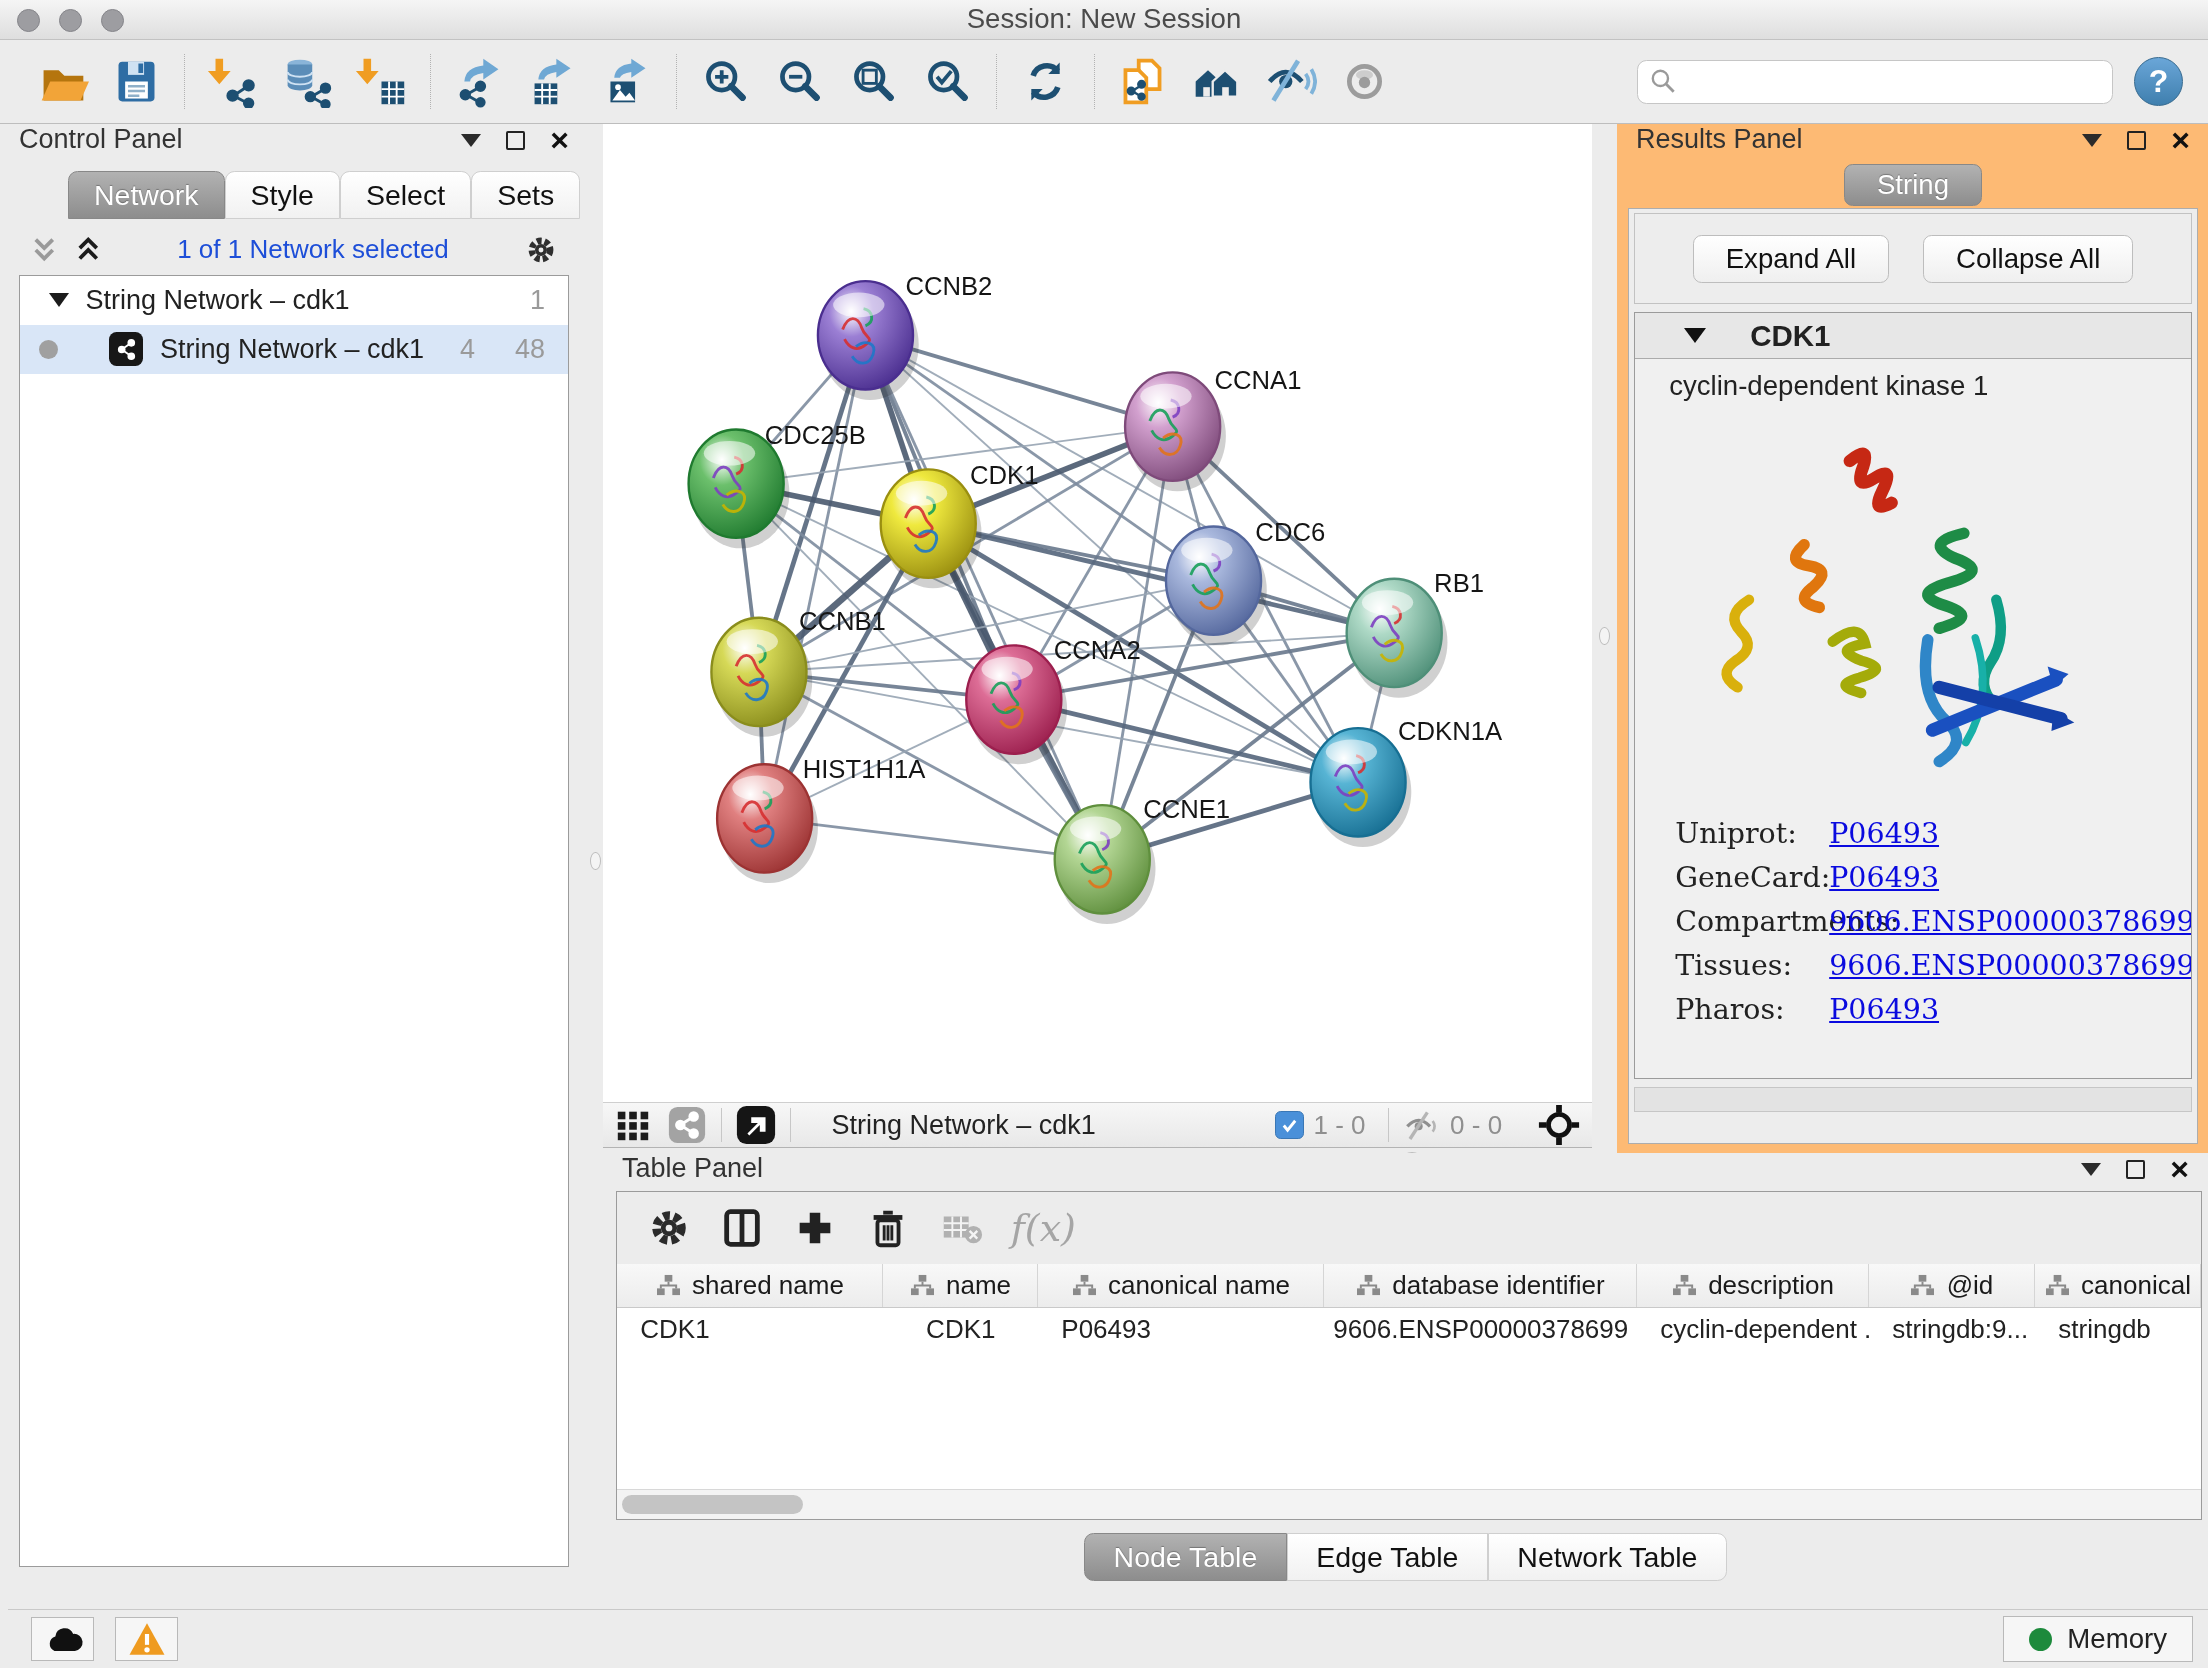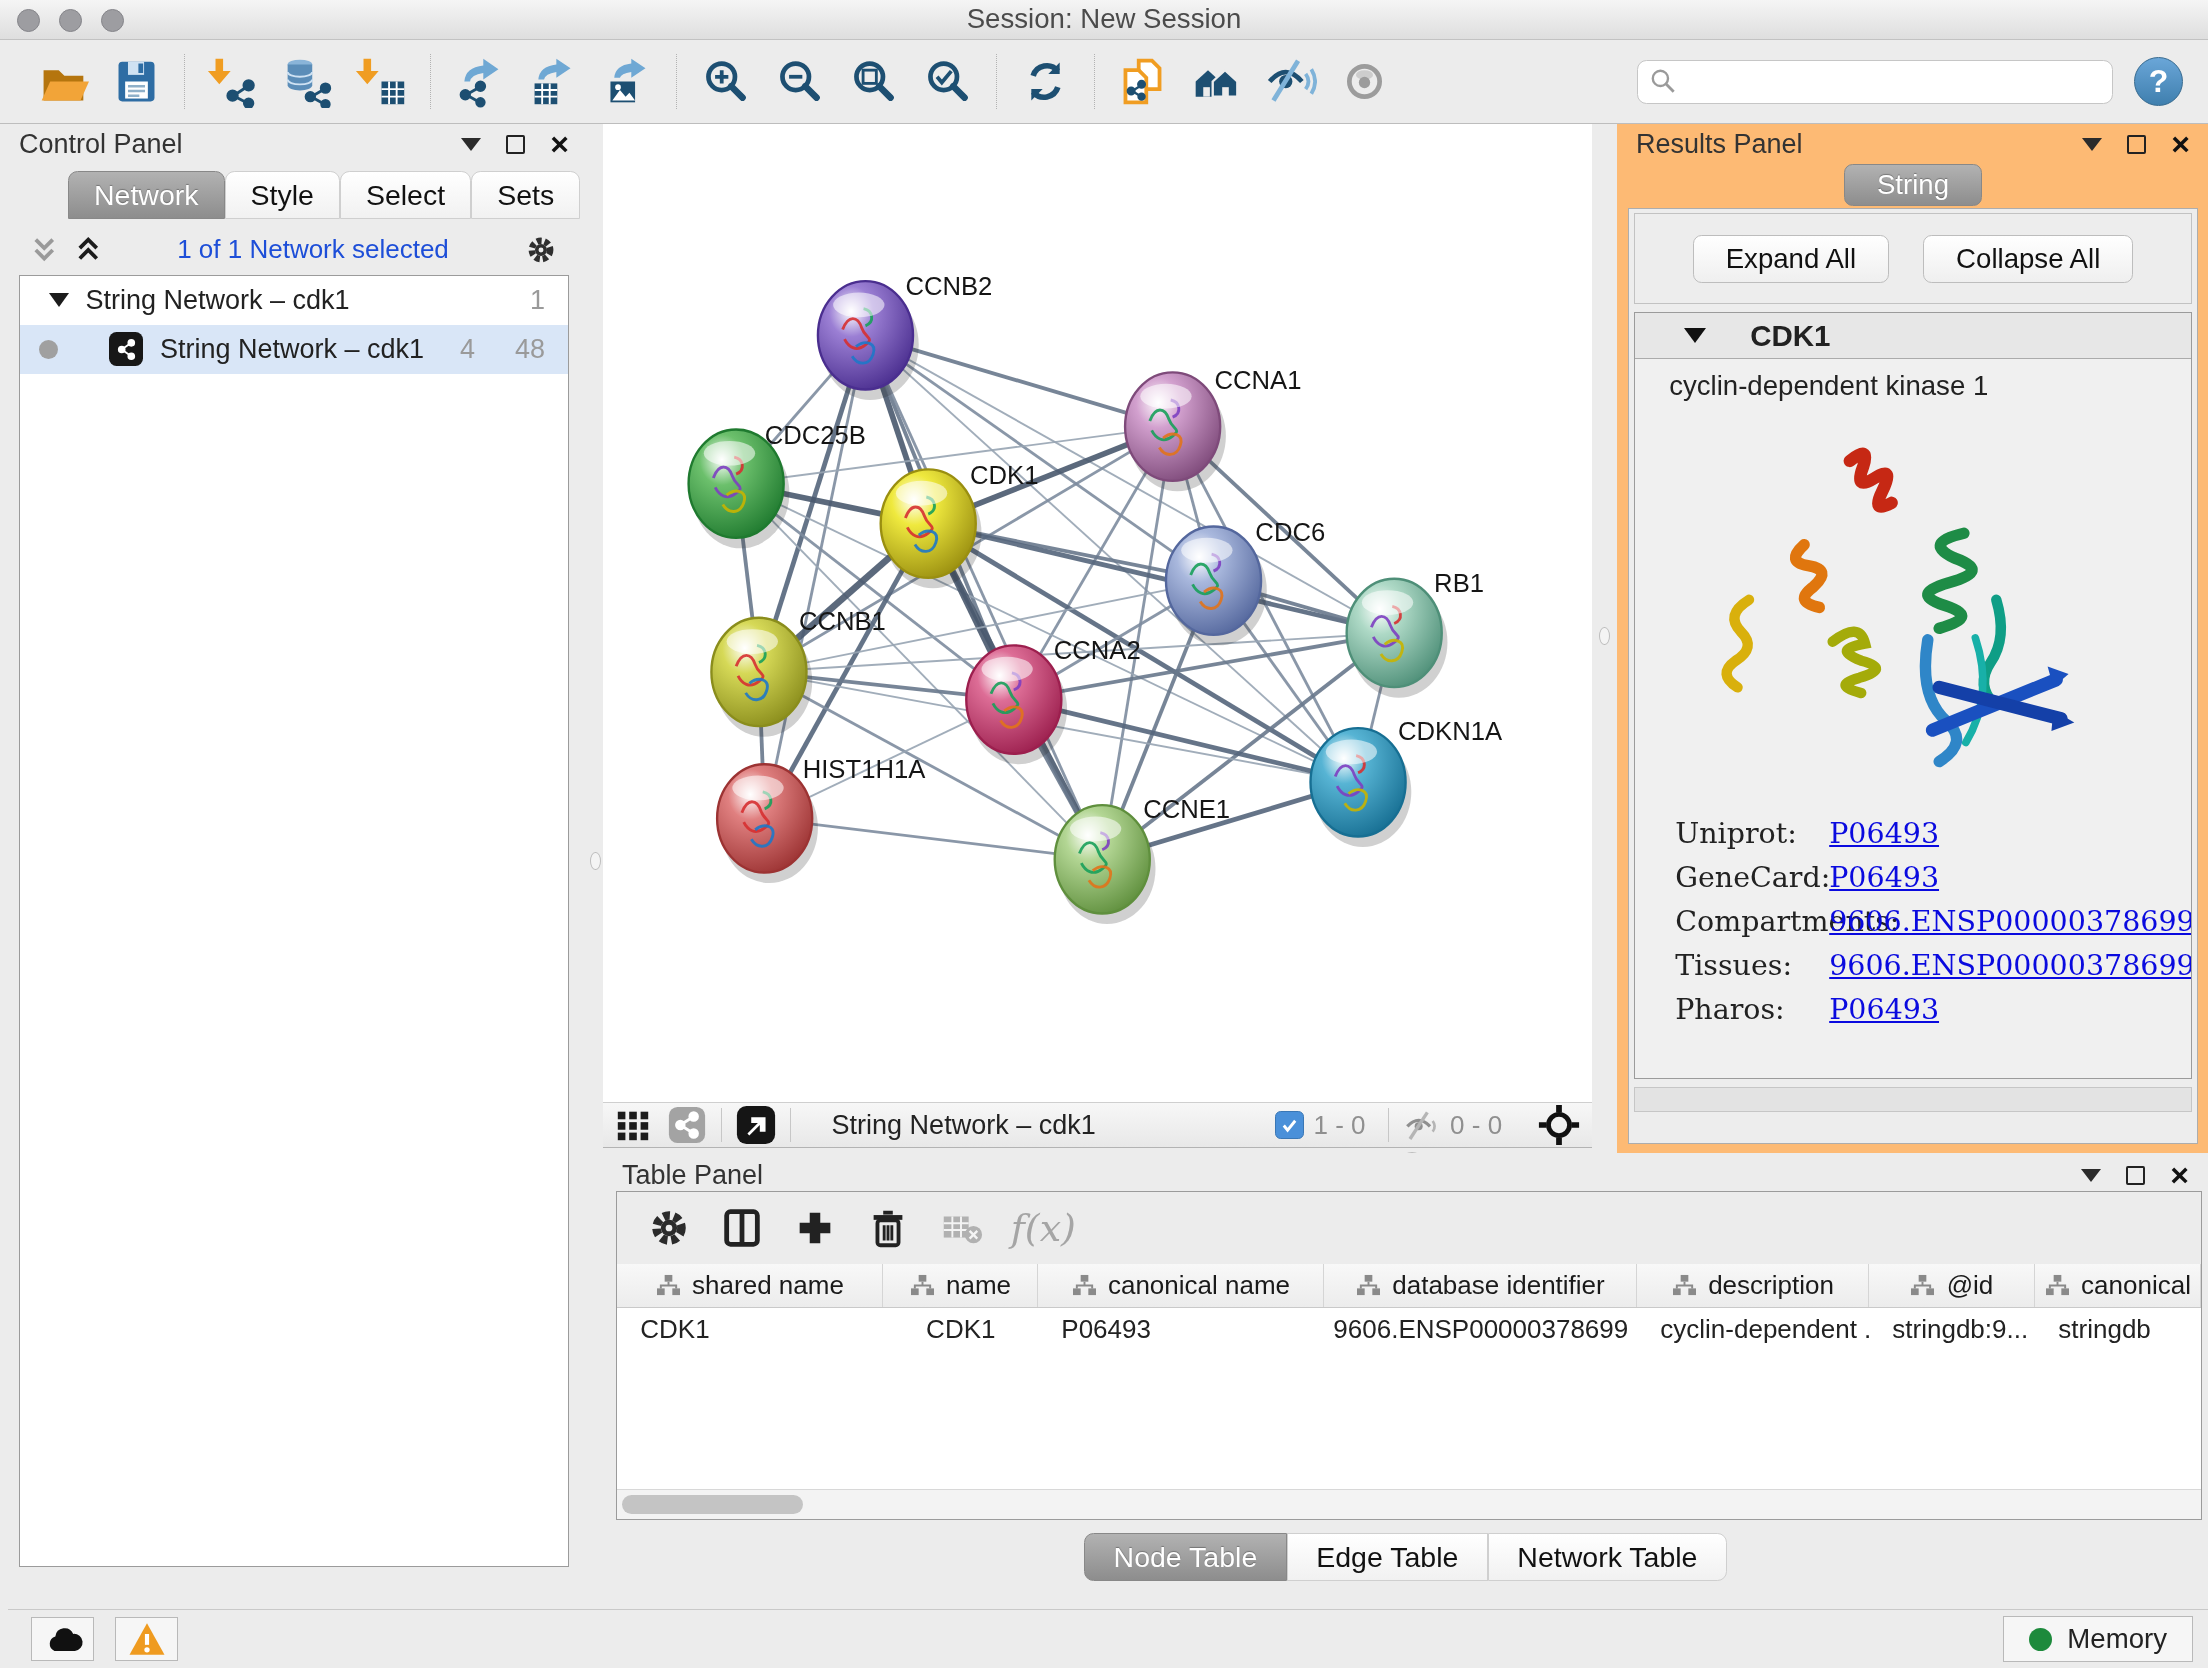--- a/index.html
+++ b/index.html
@@ -20,21 +20,21 @@
   .tb-div { height:55px; border-left:1.9px dotted #b2b2b2; margin:0 11.4px; }
   .ti { width:53px; height:53px; }
   .search-wrap { margin-left:auto; width:476px; height:44px; background:#fff; border:1.9px solid #c6c6c6;
     border-radius:9.5px; display:flex; align-items:center; padding:0 11.4px; }
   .search-wrap input { border:0; outline:0; flex:1; font-size:27px; font-family:inherit; background:transparent; }
   .help-btn { width:49px; height:49px; border-radius:50%; background:linear-gradient(#6aa6d8,#3f7fae);
     color:#fff; font-size:32px; font-weight:bold; display:flex; align-items:center; justify-content:center;
     margin:0 25px 0 21px; border:1px solid #35698f; }
 
   
-  .panel-header { height:36px; display:flex; align-items:flex-end; padding:0 19px; }
+  .panel-header { height:36px; display:flex; align-items:flex-start; padding:0 19px; }
   .panel-title { font-size:27px; color:#333; }
   .ph-icons { margin-left:auto; display:flex; align-items:center; gap:25px; }
   .caret-down { width:0; height:0; border-left:10.5px solid transparent; border-right:10.5px solid transparent;
     border-top:13.3px solid #2b2b2b; }
   .float-sq { width:19px; height:19px; border:2.9px solid #222; border-radius:1.9px; }
   .close-x { font-size:32px; font-weight:bold; color:#111; line-height:1; }
 
   .tab { border:1px solid #cfcfcf; background:linear-gradient(#ffffff,#f1f1f1); color:#111;
     font-size:28.5px; display:flex; align-items:center; justify-content:center; }
   .tab.selected { background:linear-gradient(#b2b2b2,#8d8d8d); border-color:#888; color:#fff;

